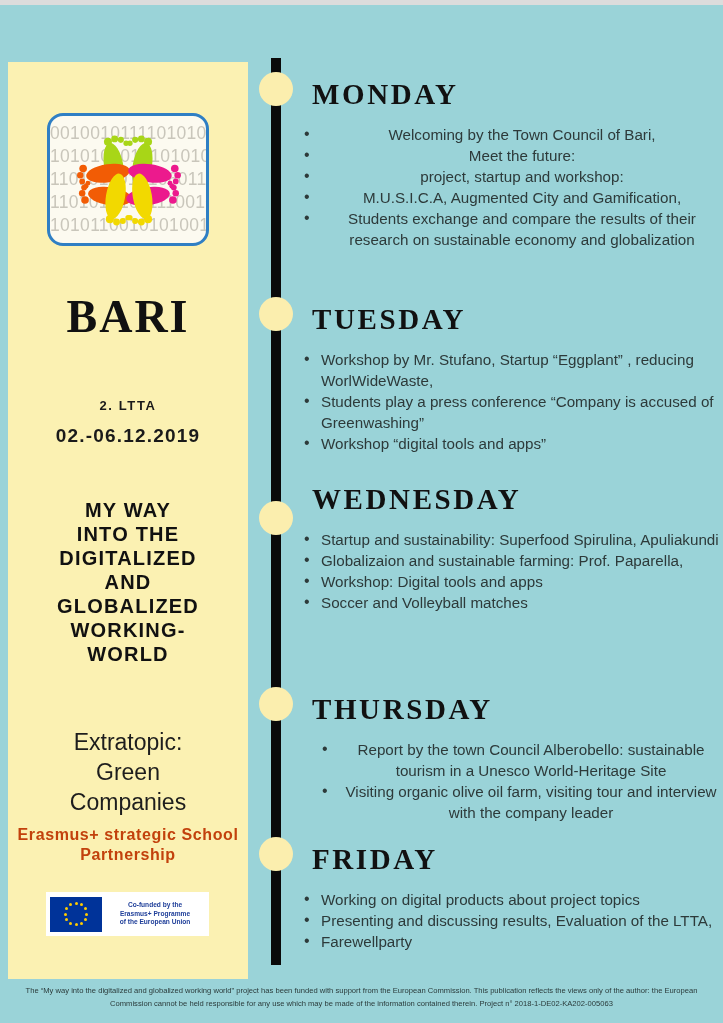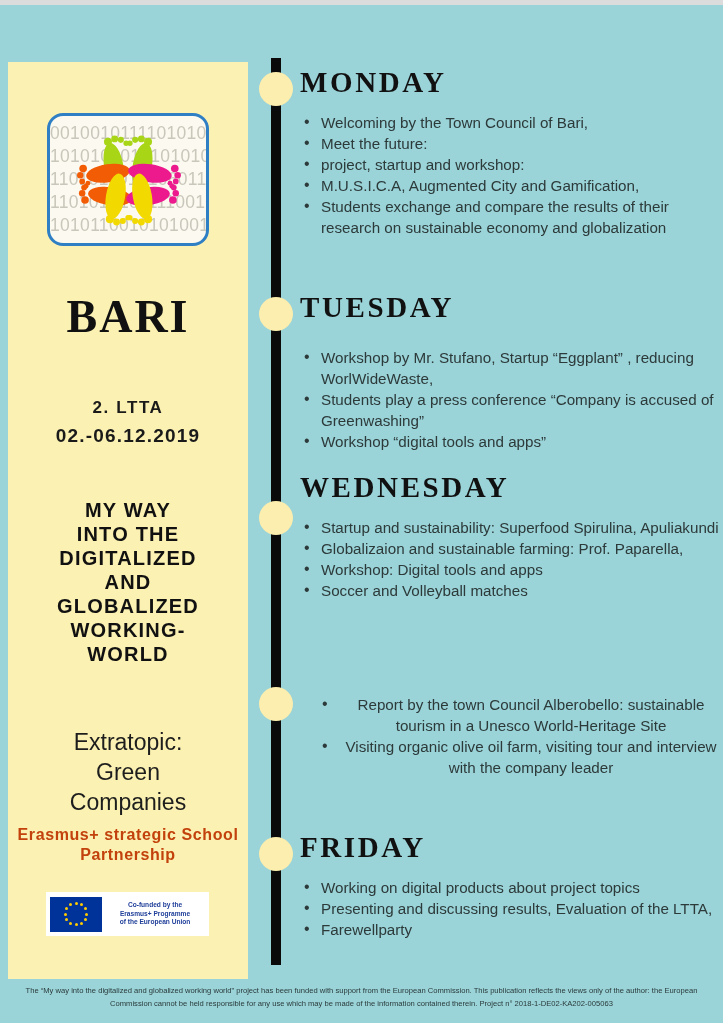--- a/index.html
+++ b/index.html
@@ -78,21 +78,21 @@
     letter-spacing: 2px;
     color: #111111;
   }
   .ltta-line {
     position: absolute;
     left: 0; top: 336px;
     width: 100%;
     text-align: center;
     font-family: "Liberation Sans", sans-serif;
     font-weight: bold;
-    font-size: 17px;
+    font-size: 13px;
     letter-spacing: 1.6px;
     color: #1a1a1a;
   }
   .date-line {
     position: absolute;
     left: 0; top: 363px;
     width: 100%;
     text-align: center;
     font-family: "Liberation Sans", sans-serif;
     font-weight: bold;
@@ -198,21 +198,21 @@
     position: absolute;
     left: 300px;
     width: 423px;
   }
   .day-title {
     font-family: "Liberation Serif", serif;
     font-weight: bold;
     font-size: 29px;
     letter-spacing: 2.6px;
     color: #111111;
-    margin: 0;
+    margin: 12px;
     white-space: nowrap;
   }
   .day-list {
     margin: 0;
     padding: 0;
     list-style: none;
   }
   .day-list li {
     position: relative;
     font-family: "Liberation Sans", sans-serif;
@@ -376,46 +376,47 @@
           <div>of the European Union</div>
         </div>
     </div>
   </div>
 
   <div class="timeline-line"></div>
 
   <div id="days-host">
       <div class="day-block" style="top: 66px;">
         <div class="day-title">MONDAY</div>
-        <ul class="day-list" style="margin-top: 13px;">
+        <ul class="day-list" style="margin-top: 13px; text-align: center;">
           <li>Welcoming by the Town Council of Bari,</li>
           <li>Meet the future:</li>
           <li> project, startup and workshop:</li>
           <li>M.U.S.I.C.A, Augmented City and Gamification,</li>
           <li>Students exchange and compare the results of their research on sustainable economy and globalization</li>
         </ul>
       </div>
       <div class="day-block" style="top: 291px;">
         <div class="day-title">TUESDAY</div>
-        <ul class="day-list" style="margin-top: 23px;">
+        <ul class="day-list" style="margin-top: 13px;">
           <li>Workshop by Mr. Stufano, Startup “Eggplant” , reducing WorlWideWaste,</li>
           <li>Students play a press conference “Company is accused of Greenwashing”</li>
           <li>Workshop  “digital tools and apps”</li>
         </ul>
       </div>
       <div class="day-block" style="top: 471px;">
         <div class="day-title">WEDNESDAY</div>
         <ul class="day-list" style="margin-top: 13px;">
           <li>Startup and sustainability: Superfood Spirulina, Apuliakundi</li>
           <li>Globalizaion and sustainable farming: Prof. Paparella,</li>
           <li>Workshop: Digital tools and apps</li>
           <li>Soccer and Volleyball matches</li>
         </ul>
       </div>
       <div class="day-block" style="top: 681px;">
+        <div class="day-title">THURSDAY</div>
         <ul class="day-list indented" style="margin-top: 13px; text-align: center;">
           <li>Report by the town Council Alberobello:    sustainable tourism in a Unesco World-Heritage Site</li>
           <li>Visiting organic olive oil farm, visiting tour and interview with the company leader</li>
         </ul>
       </div>
       <div class="day-block" style="top: 831px;">
         <div class="day-title">FRIDAY</div>
         <ul class="day-list" style="margin-top: 13px;">
           <li>Working on digital products about project topics</li>
           <li>Presenting  and discussing results, Evaluation of the LTTA,</li>

